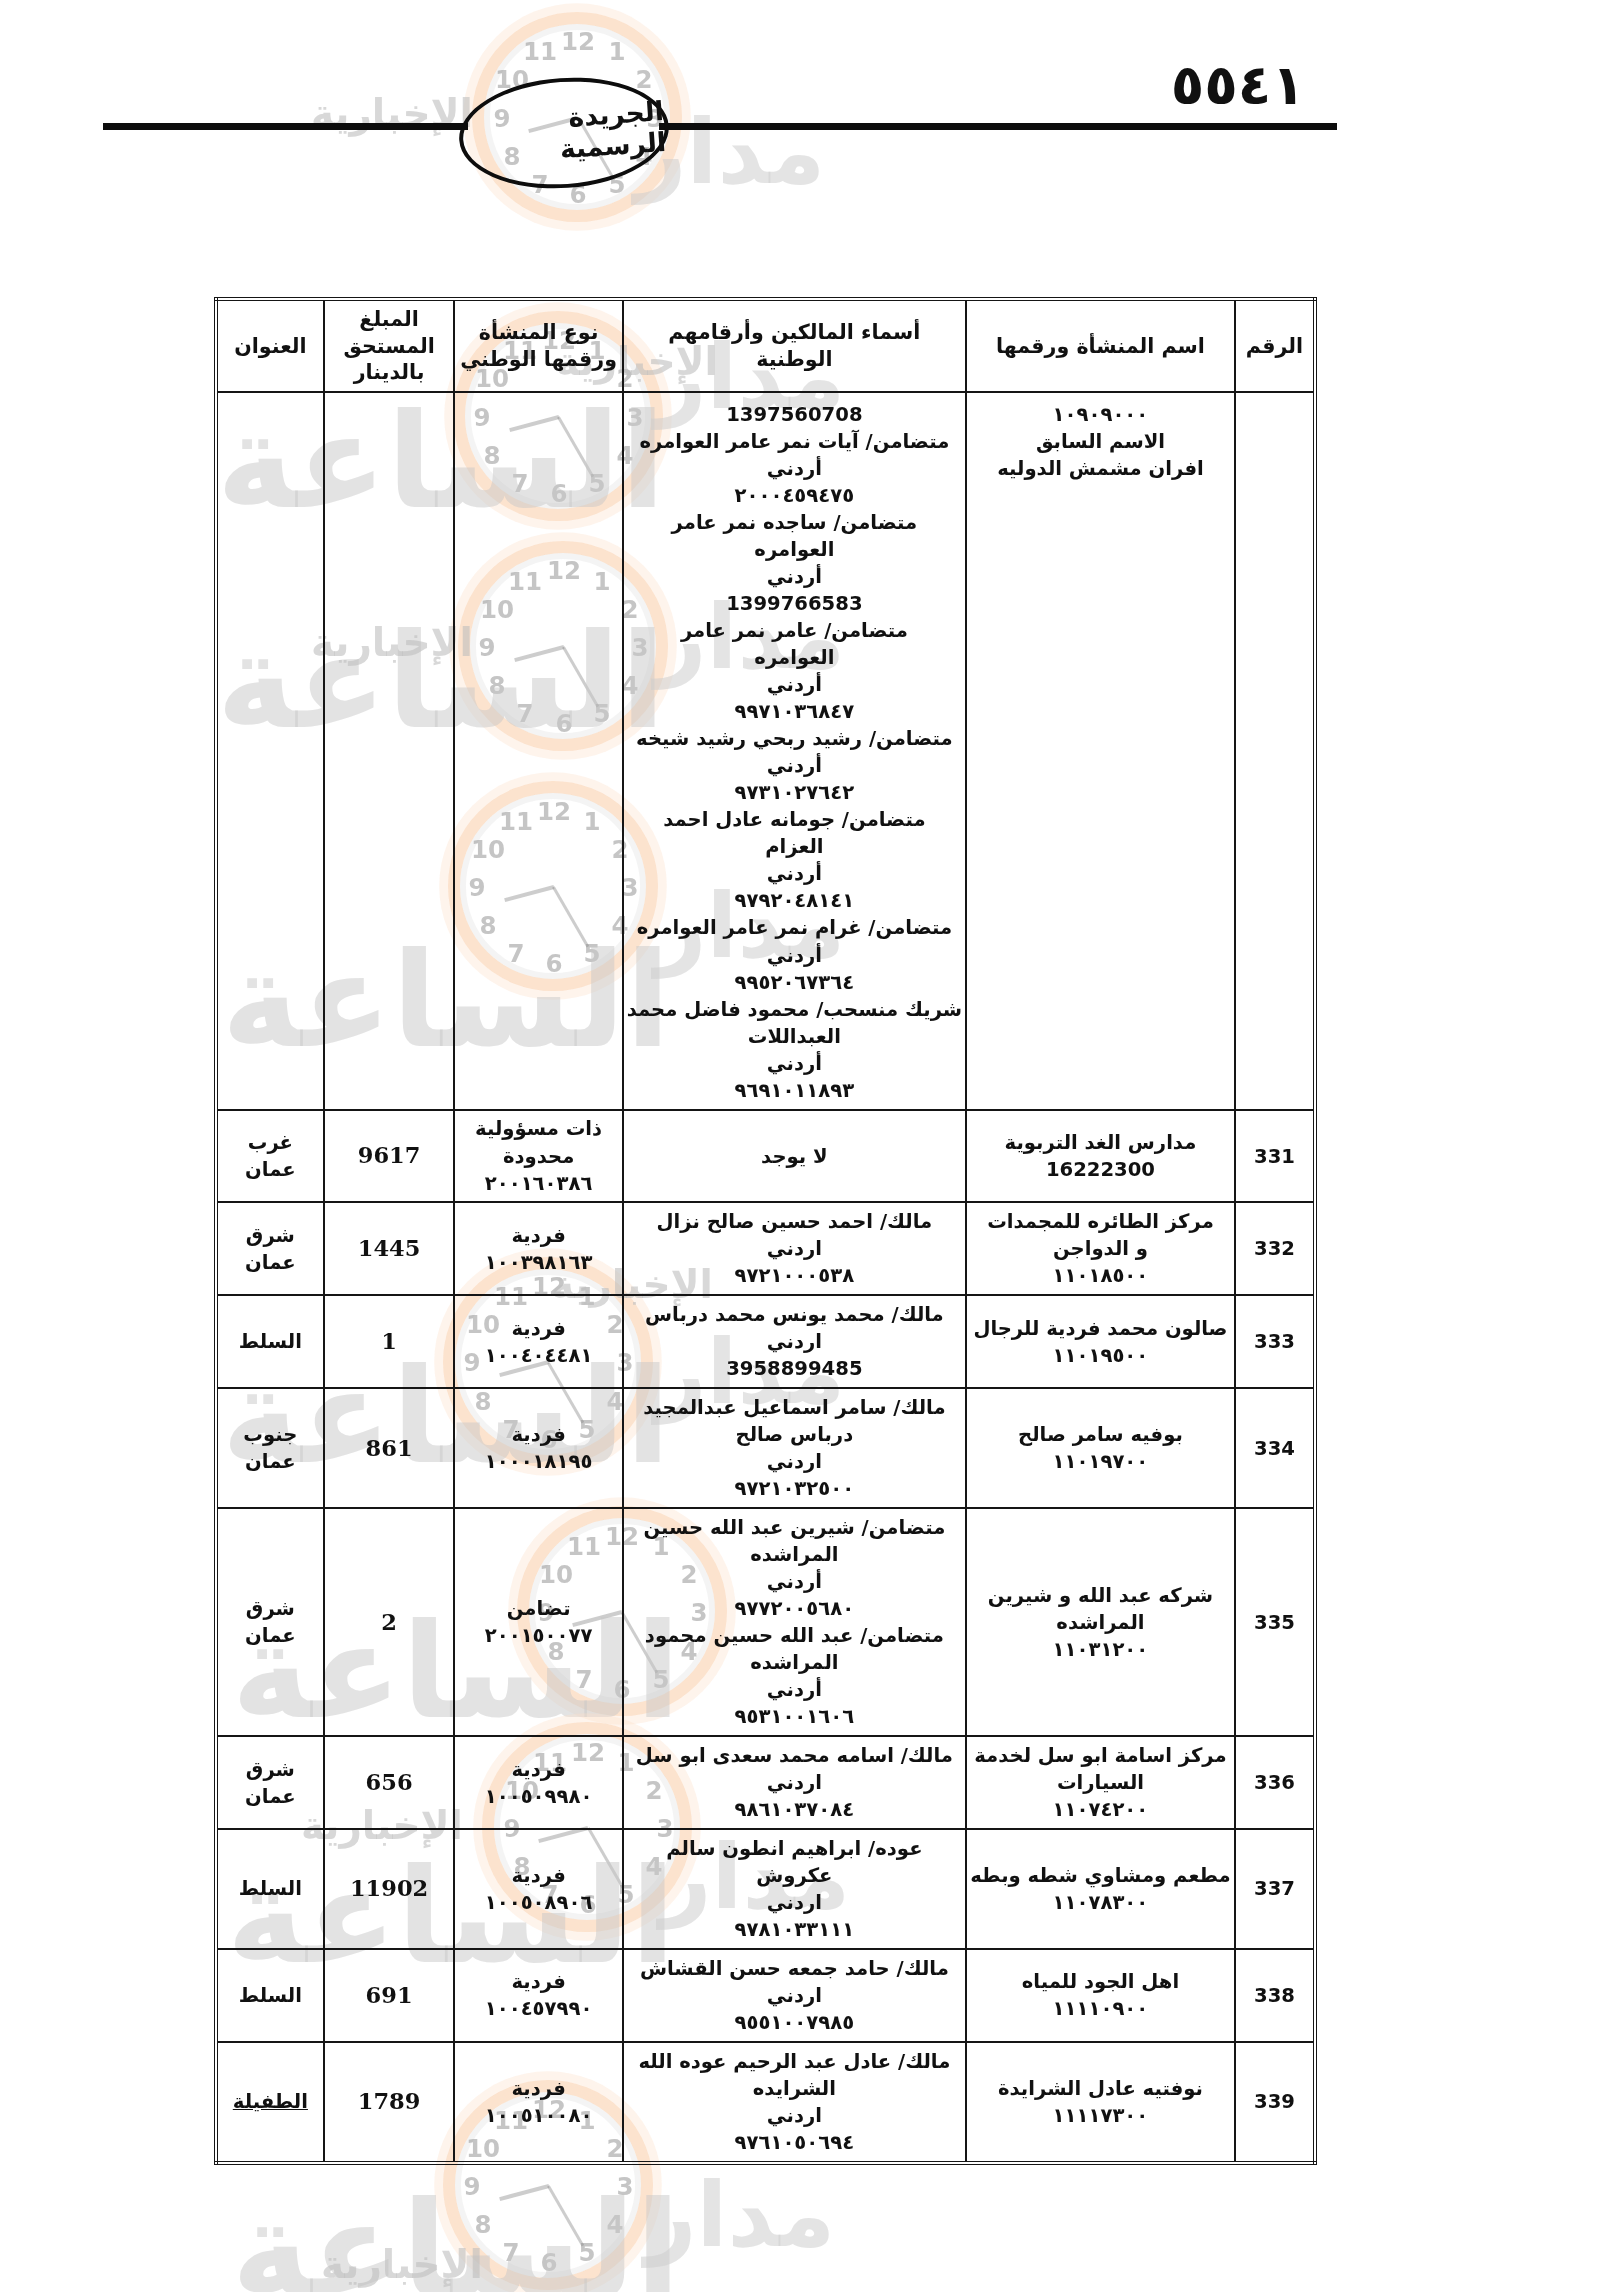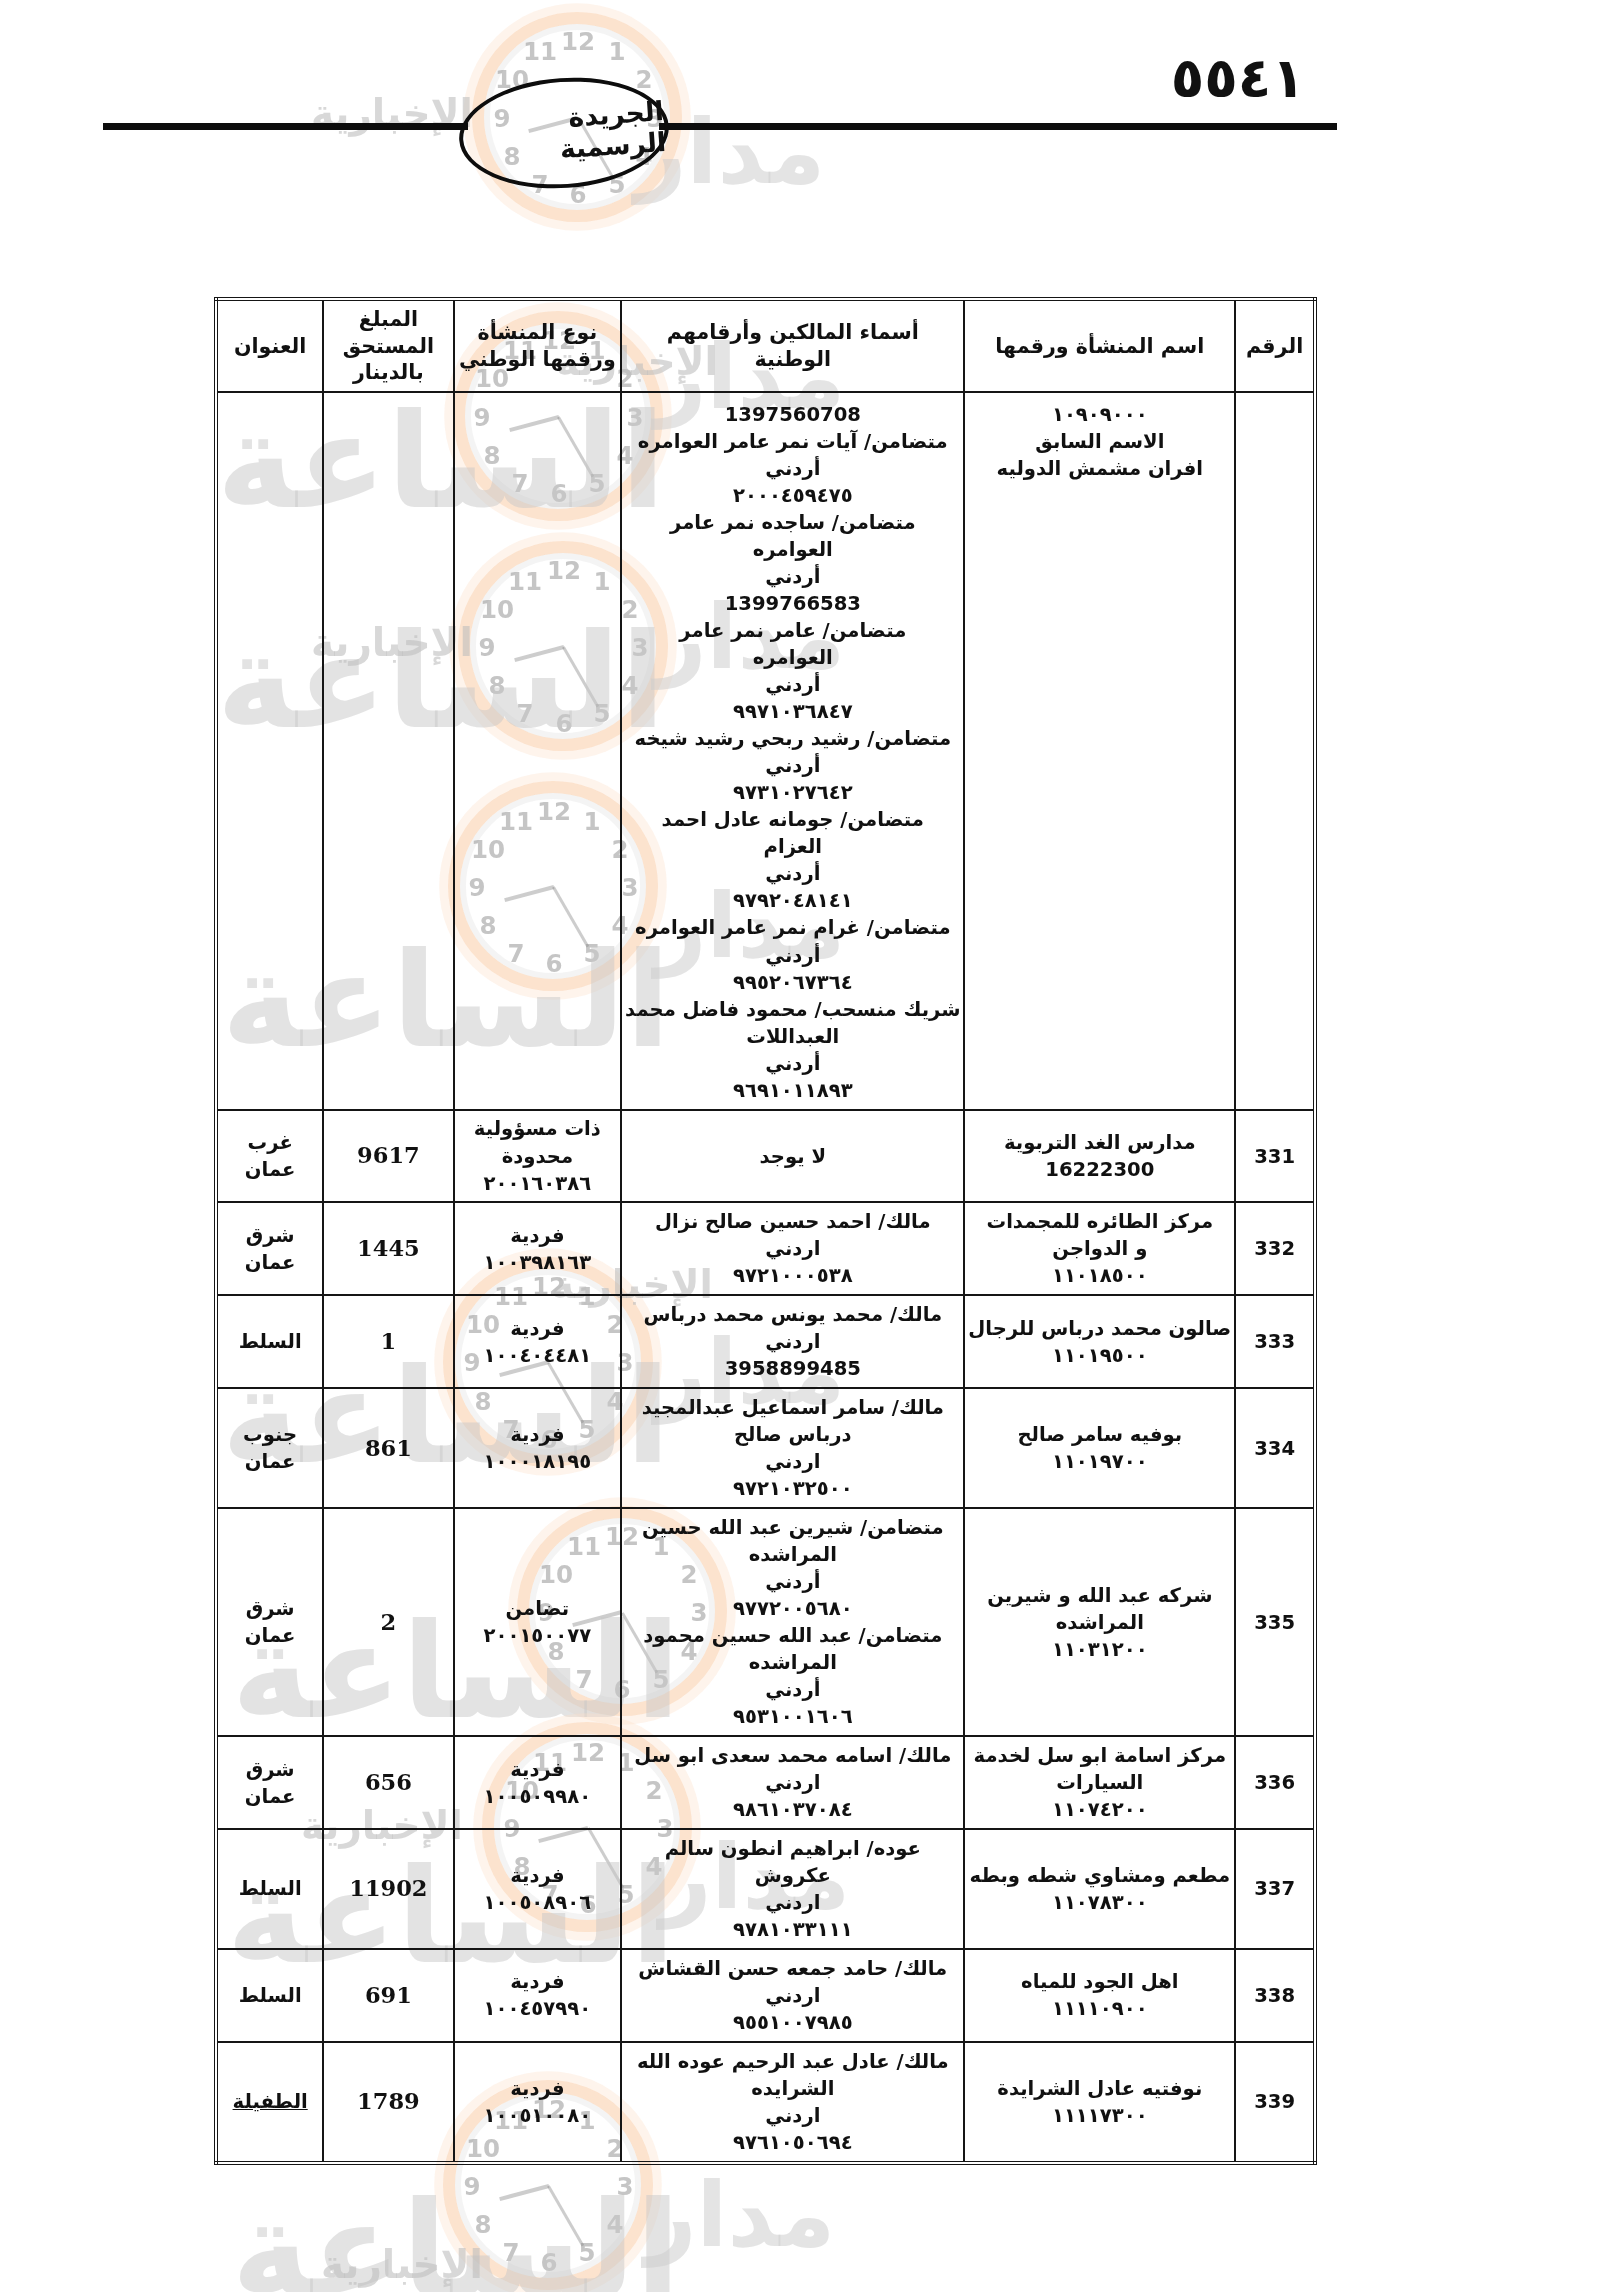--- a/index.html
+++ b/index.html
@@ -13,21 +13,21 @@
     box-shadow:0 0 0 8.8px rgba(252,224,200,0.35), inset 0 0 0 5.9px rgba(210,210,210,0.25);}
   .wm-num{position:absolute;color:rgba(150,150,150,0.55);font-size:24.5px;font-weight:bold;
     font-family:"DejaVu Sans",sans-serif;transform:translate(-50%,-50%);}
   .wm-hand{position:absolute;background:rgba(130,130,130,0.40);transform-origin:50% 100%;}
   .wm-word{position:absolute;color:rgba(195,195,195,0.55);font-weight:bold;line-height:1;
     font-family:"DejaVu Sans",sans-serif;transform:translate(-50%,-50%);white-space:nowrap;}
   .wm-big{font-size:132px;color:rgba(200,200,200,0.50);}
   .wm-md{font-size:90px;color:rgba(205,205,205,0.55);}
   .wm-sm{font-size:39px;color:rgba(190,190,190,0.60);}
   
-  #page-number{position:absolute;top:46px;right:316px;font-size:55px;font-weight:bold;z-index:2;}
+  #page-number{position:absolute;top:53px;right:316px;font-size:55px;font-weight:bold;z-index:2;}
   .rule-seg{position:absolute;top:123px;height:6.9px;background:#0d0d0d;z-index:1;}
   #rule-left{left:103px;width:365px;}
   #rule-right{left:659px;width:678px;}
   #stamp{
     position:absolute;left:459px;top:78px;width:202px;height:102px;z-index:2;
     border:4.9px solid #0d0d0d;border-radius:50%;transform:rotate(-4deg);
     display:flex;align-items:center;justify-content:center;
   }
   #stamp span{font-size:26.5px;font-weight:bold;}
   
@@ -303,21 +303,21 @@
           <td class="c-address">
             <div class="ln">شرق</div>
             <div class="ln">عمان</div>
           </td>
         </tr>
         <tr>
           <td class="c-num">
             <div class="ln">333</div>
           </td>
           <td class="c-name">
-            <div class="ln">صالون محمد درباس للرجال</div>
+            <div class="ln">صالون محمد فردية للرجال</div>
             <div class="ln">١١٠١٩٥٠٠</div>
           </td>
           <td class="c-owners">
             <div class="ln">مالك/ محمد يونس محمد درباس</div>
             <div class="ln">اردني</div>
             <div class="ln">3958899485</div>
           </td>
           <td class="c-type">
             <div class="ln">فردية</div>
             <div class="ln">١٠٠٤٠٤٤٨١</div>

